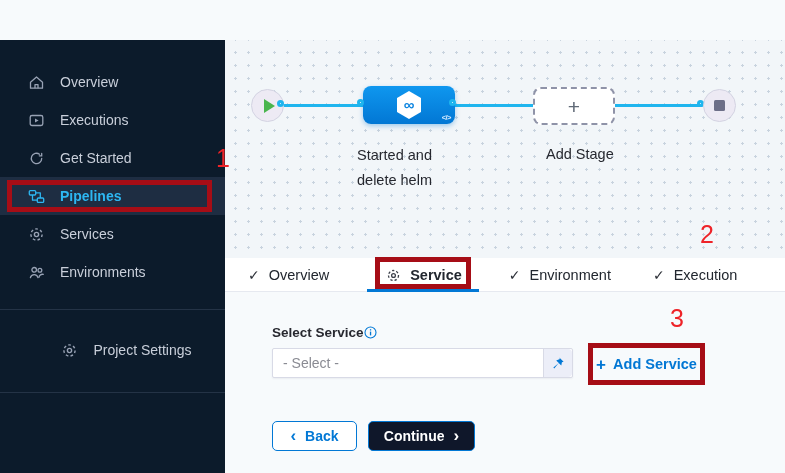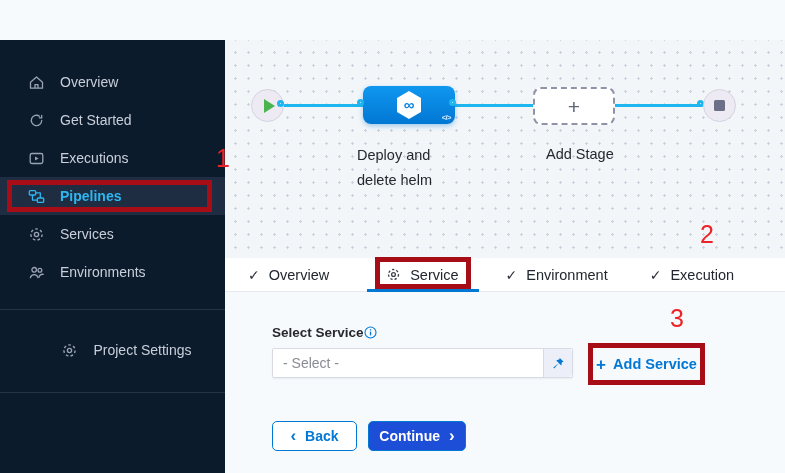--- a/index.html
+++ b/index.html
@@ -52,21 +52,21 @@
   .add-plus { font-size:21px; font-weight:400; line-height:1; }
   .stage-label { position:absolute; left:132px; top:103px; width:130px; font-size:14.5px; color:#26282f; line-height:25px; }
   .addstage-label { position:absolute; left:321px; top:106px; width:90px; font-size:14.5px; color:#26282f; }
   .num2 { left:475px; top:182px; }
 
   
   .tabbar { position:absolute; left:225px; top:218px; width:560px; height:34px; background:#fff;
             border-bottom:1px solid #e6e9f0; display:flex; align-items:center; padding-left:23px; z-index:2; }
   .tab { display:flex; align-items:center; gap:9px; font-size:14.5px; color:#22272f; cursor:pointer; position:relative; }
   .tab .tcheck { font-size:14px; font-weight:bold; color:#2d3038; }
-  .tab-service { margin-left:57px; font-weight:normal; }
+  .tab-service { margin-left:57px; font-weight:bold;align-items:flex-end; }
   .tab-env { margin-left:47px; }
   .tab-exec { margin-left:42px; }
   .tab-underline { position:absolute; left:-19px; top:22px; width:112px; height:3px; background:#0278d5; }
   .box-service { left:-11px; top:-10px; width:96px; height:32px; }
 
   
   .form { position:absolute; left:225px; top:252px; width:560px; height:221px; background:#f7fafc; }
   .label-row { position:absolute; left:47px; top:33px; display:flex; align-items:center; }
   .field-label { font-size:13.5px; font-weight:bold; color:#27282f; }
   .select-ctrl { position:absolute; left:47px; top:56px; width:301px; height:30px; display:flex;
@@ -76,21 +76,21 @@
              display:flex; align-items:center; justify-content:center; cursor:pointer; }
   .add-service-box { position:absolute; left:363px; top:51px; width:117px; height:42px; border:5px solid #a60d16;
                      display:flex; align-items:center; justify-content:center; }
   .add-service-link { display:flex; align-items:center; gap:7px; color:#0277d4; font-weight:bold;
                       font-size:14.5px; cursor:pointer; white-space:nowrap; }
   .add-service-link .plus { font-size:17px; line-height:1; font-weight:bold; }
   .num3 { left:445px; top:14px; }
   .btn { position:absolute; top:129px; height:30px; border-radius:5px; display:flex; align-items:center;
          justify-content:center; gap:9px; font-size:14px; font-weight:bold; cursor:pointer; }
   .btn-back { left:47px; width:85px; background:#fff; border:1.5px solid #0278d5; color:#0278d5; }
-  .btn-continue { left:143px; width:98px; background:#1d4ed8; border:1.5px solid #0278d5; color:#fff; }
+  .btn-continue { left:143px; width:107px; background:#0f172a; border:1.5px solid #0278d5; color:#fff; }
   .chev { font-size:17px; line-height:1; position:relative; top:-1px; }
 </style>
 </head>
 <body>
 
 <div class="app">
 
   <aside class="sidebar">
     <nav class="nav">
 
@@ -99,36 +99,36 @@
           <svg width="17" height="17" viewBox="0 0 17 17" fill="none" stroke="#98a2b4" stroke-width="1.3" stroke-linejoin="round">
               <path d="M2.5 8.2 L8.5 3 L14.5 8.2 V14.2 H2.5 Z"></path>
               <path d="M7 14.2 V10.6 h3 v3.6"></path>
             </svg>
         </span>
         <span>Overview</span>
       </div>
 
       <div class="side-item">
         <span class="sicon">
+          <svg width="17" height="17" viewBox="0 0 17 17" fill="none" stroke="#98a2b4" stroke-width="1.3">
+              <rect x="2.2" y="3.5" width="12.6" height="10" rx="1.8"></rect>
+              <path d="M7 6.4 l3.6 2.1 -3.6 2.1 z" fill="#98a2b4" stroke="none"></path>
+            </svg>
+        </span>
+        <span>Executions</span>
+      </div>
+
+      <div class="side-item">
+        <span class="sicon">
           <svg width="17" height="17" viewBox="0 0 17 17" fill="none" stroke="#98a2b4" stroke-width="1.3" stroke-linecap="round">
               <path d="M13.7 8.5 a5.2 5.2 0 1 1 -2.2-4.3"></path>
               <path d="M13.7 3.4 v2.4 h-2.4"></path>
             </svg>
         </span>
         <span>Get Started</span>
-      </div>
-
-      <div class="side-item">
-        <span class="sicon">
-          <svg width="17" height="17" viewBox="0 0 17 17" fill="none" stroke="#98a2b4" stroke-width="1.3">
-              <rect x="2.2" y="3.5" width="12.6" height="10" rx="1.8"></rect>
-              <path d="M7 6.4 l3.6 2.1 -3.6 2.1 z" fill="#98a2b4" stroke="none"></path>
-            </svg>
-        </span>
-        <span>Executions</span>
       </div>
 
       <div class="side-item active">
         <span class="sicon">
           <svg width="17" height="17" viewBox="0 0 17 17" fill="none" stroke="#2db7f2" stroke-width="1.3" stroke-linejoin="round">
               <rect x="1.3" y="2.6" width="6.4" height="4.4" rx="1"></rect>
               <rect x="9.3" y="10" width="6.4" height="4.4" rx="1"></rect>
               <path d="M7.7 4.8 h4.6 v5.2 M4.5 7 v5.2 h4.8"></path>
             </svg>
         </span>
@@ -200,21 +200,21 @@
     <div class="add-stage-node">
       <span class="add-plus">+</span>
     </div>
 
     <span class="conn-dot dot-end"></span>
     <div class="node-circle end-circle">
       <span class="stop-sq"></span>
     </div>
 
     <div class="stage-label">
-      <div>Deploy and</div>
+      <div>Started and</div>
       <div>delete helm</div>
     </div>
     <div class="addstage-label">Add Stage</div>
 
     <div class="ann-num num2" style="position:absolute;">2</div>
   </section>
 
   <div class="tabbar">
     <div class="tab">
       <span class="tcheck">✓</span>

